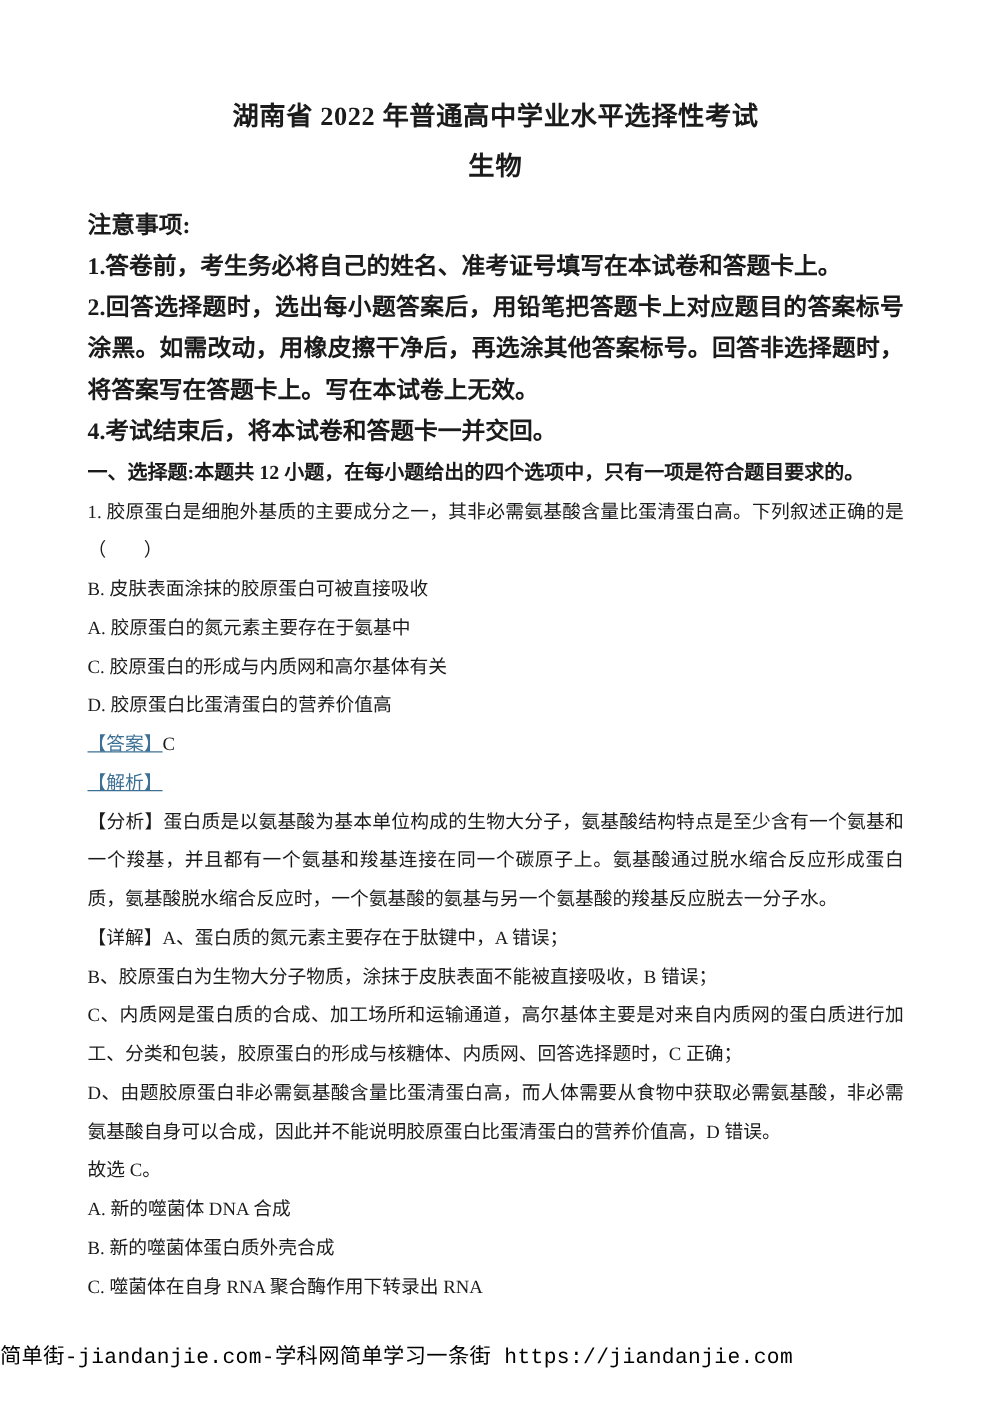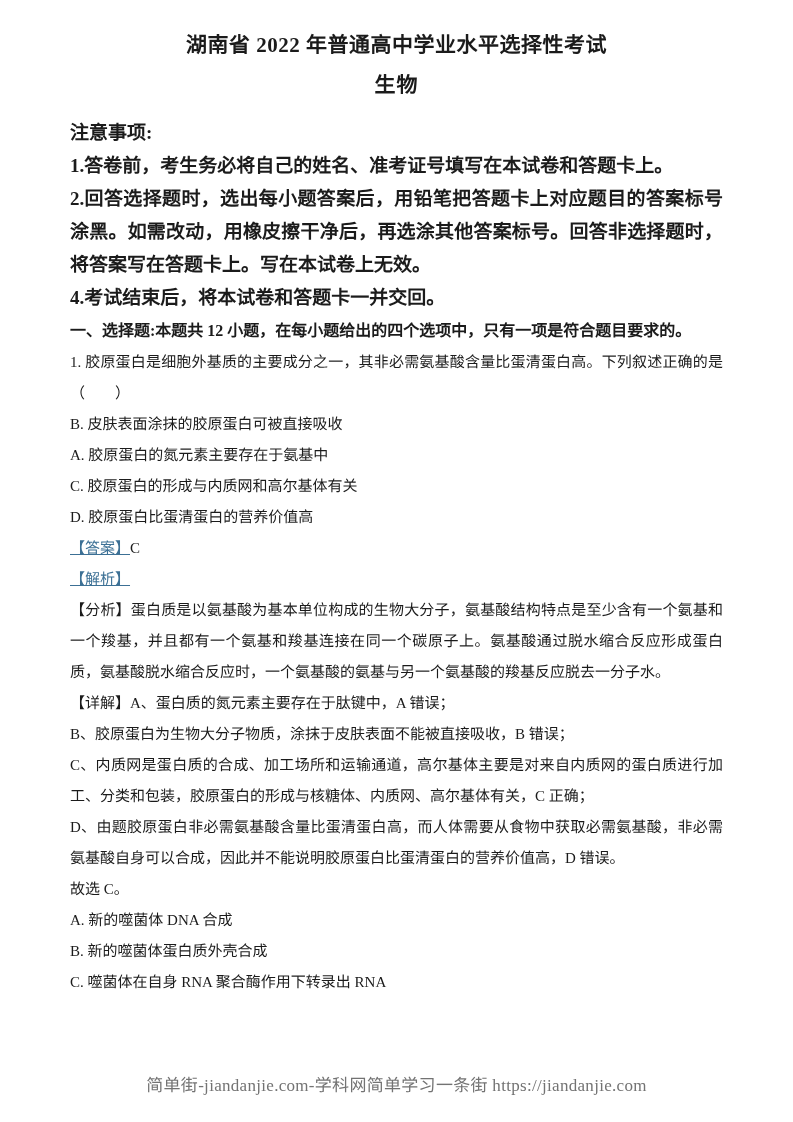--- a/index.html
+++ b/index.html
@@ -11,21 +11,21 @@
     width: 793px;
     height: 1122px;
     position: relative;
     overflow: hidden;
     font-family: "Liberation Serif", "DejaVu Serif", serif;
     color: #1b1b1b;
   }
   .page {
     box-sizing: border-box;
     width: 793px;
-    padding: 28px 70px 0 70px;
+    padding: 76px 70px 0 70px;
   }
   .exam-title {
     margin: 0;
     text-align: center;
     font-size: 21px;
     font-weight: bold;
     line-height: 34px;
     letter-spacing: 0.5px;
   }
   .exam-subject {
@@ -61,24 +61,23 @@
   }
   .accent {
     color: #3c7095;
     text-decoration: underline;
   }
   .footer {
     position: absolute;
     left: 0;
     bottom: 26px;
     width: 100%;
-    text-align: center;
-    font-family: Liberation Serif, serif;
+    font-family: Liberation Mono, monospace;
     font-size: 17px;
-    color: #737373;
+    color: #000000;
     letter-spacing: 0.3px;
   }
 </style>
 </head>
 <body>
 
 <div class="page">
 
   <h1 class="exam-title">湖南省 2022 年普通高中学业水平选择性考试</h1>
   <h2 class="exam-subject">生物</h2>
@@ -96,21 +95,21 @@
     <p>1. 胶原蛋白是细胞外基质的主要成分之一，其非必需氨基酸含量比蛋清蛋白高。下列叙述正确的是（　　）</p>
     <p>B. 皮肤表面涂抹的胶原蛋白可被直接吸收</p>
     <p>A. 胶原蛋白的氮元素主要存在于氨基中</p>
     <p>C. 胶原蛋白的形成与内质网和高尔基体有关</p>
     <p>D. 胶原蛋白比蛋清蛋白的营养价值高</p>
     <p><span class="accent">【答案】</span><span>C</span></p>
     <p><span class="accent">【解析】</span></p>
     <p>【分析】蛋白质是以氨基酸为基本单位构成的生物大分子，氨基酸结构特点是至少含有一个氨基和一个羧基，并且都有一个氨基和羧基连接在同一个碳原子上。氨基酸通过脱水缩合反应形成蛋白质，氨基酸脱水缩合反应时，一个氨基酸的氨基与另一个氨基酸的羧基反应脱去一分子水。</p>
     <p>【详解】A、蛋白质的氮元素主要存在于肽键中，A 错误；</p>
     <p>B、胶原蛋白为生物大分子物质，涂抹于皮肤表面不能被直接吸收，B 错误；</p>
-    <p>C、内质网是蛋白质的合成、加工场所和运输通道，高尔基体主要是对来自内质网的蛋白质进行加工、分类和包装，胶原蛋白的形成与核糖体、内质网、高尔基体有关，C 正确；</p>
+    <p>C、内质网是蛋白质的合成、加工场所和运输通道，高尔基体主要是对来自内质网的蛋白质进行加工、分类和包装，胶原蛋白的形成与核糖体、内质网、回答选择题时，C 正确；</p>
     <p>D、由题胶原蛋白非必需氨基酸含量比蛋清蛋白高，而人体需要从食物中获取必需氨基酸，非必需氨基酸自身可以合成，因此并不能说明胶原蛋白比蛋清蛋白的营养价值高，D 错误。</p>
     <p>故选 C。</p>
   </div>
 
   <div class="body-text">
     <p>A. 新的噬菌体 DNA 合成</p>
     <p>B. 新的噬菌体蛋白质外壳合成</p>
     <p>C. 噬菌体在自身 RNA 聚合酶作用下转录出 RNA</p>
   </div>
 

